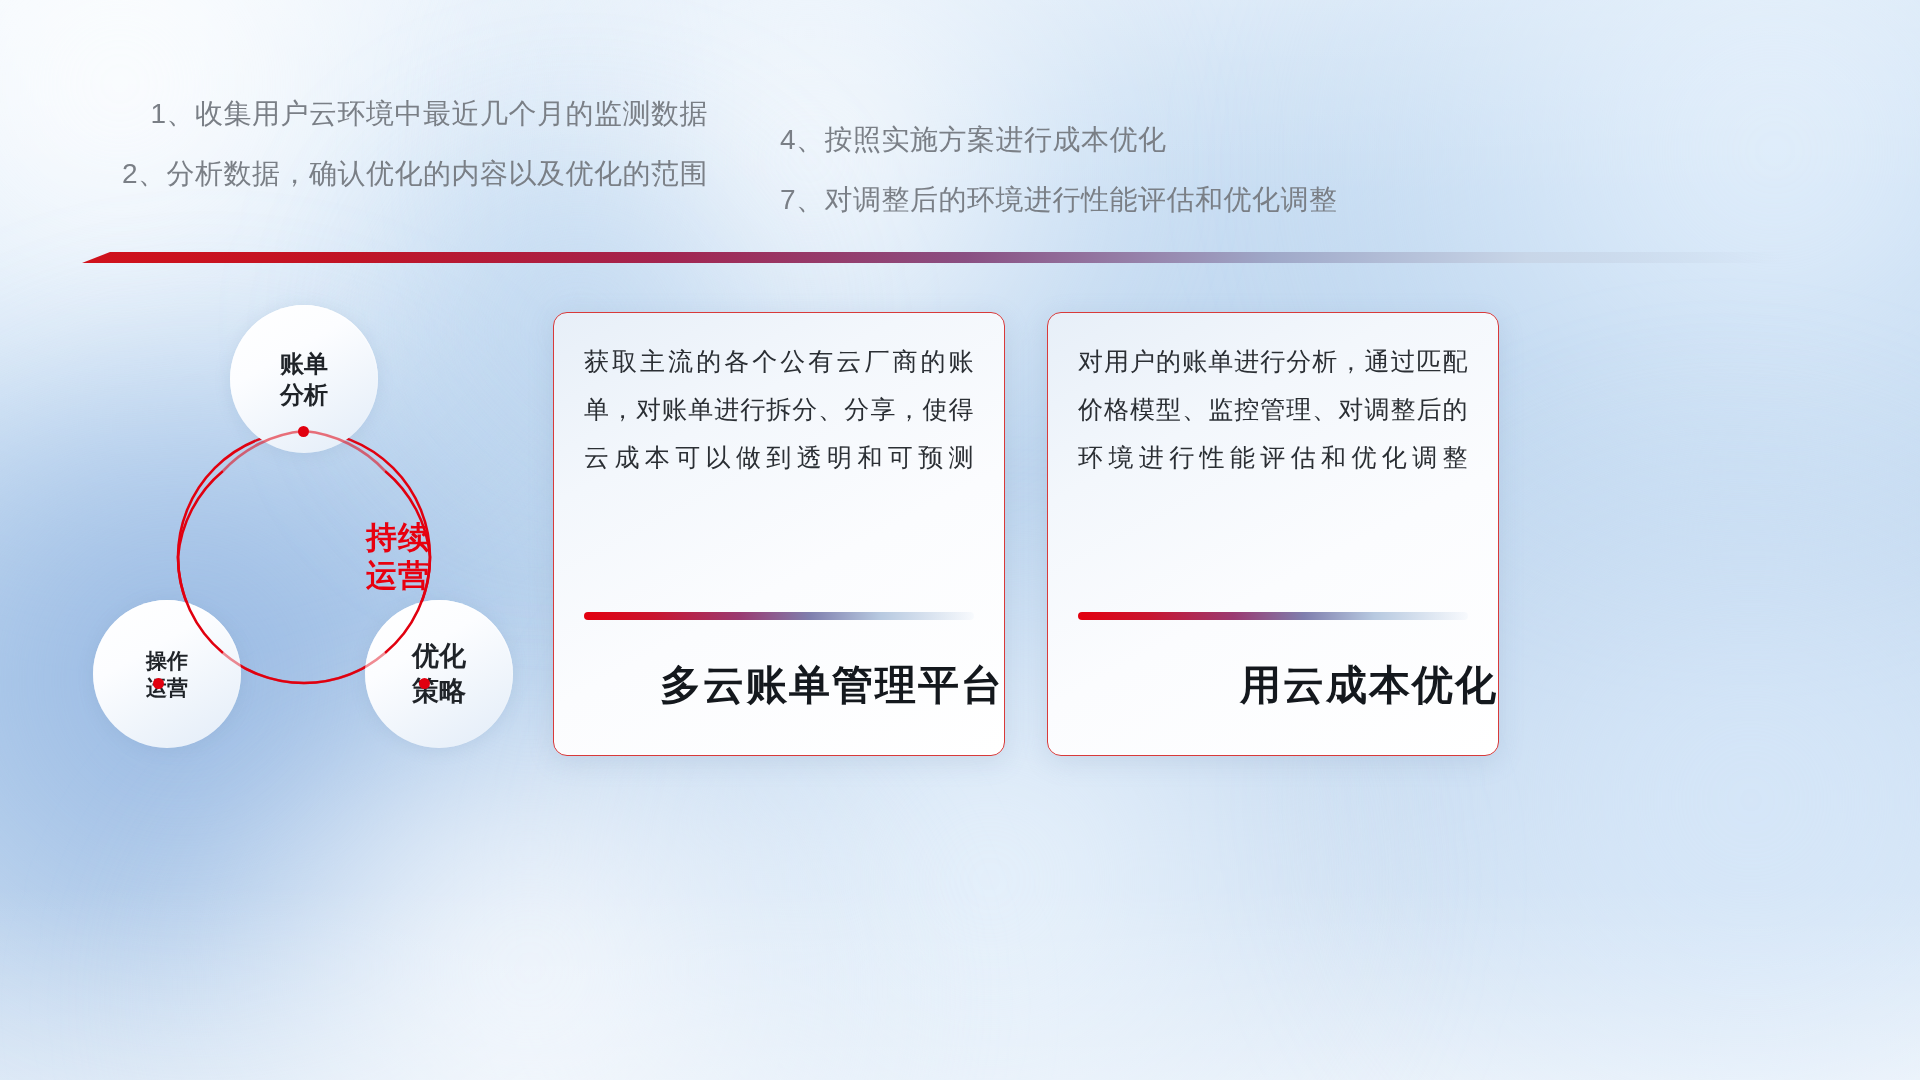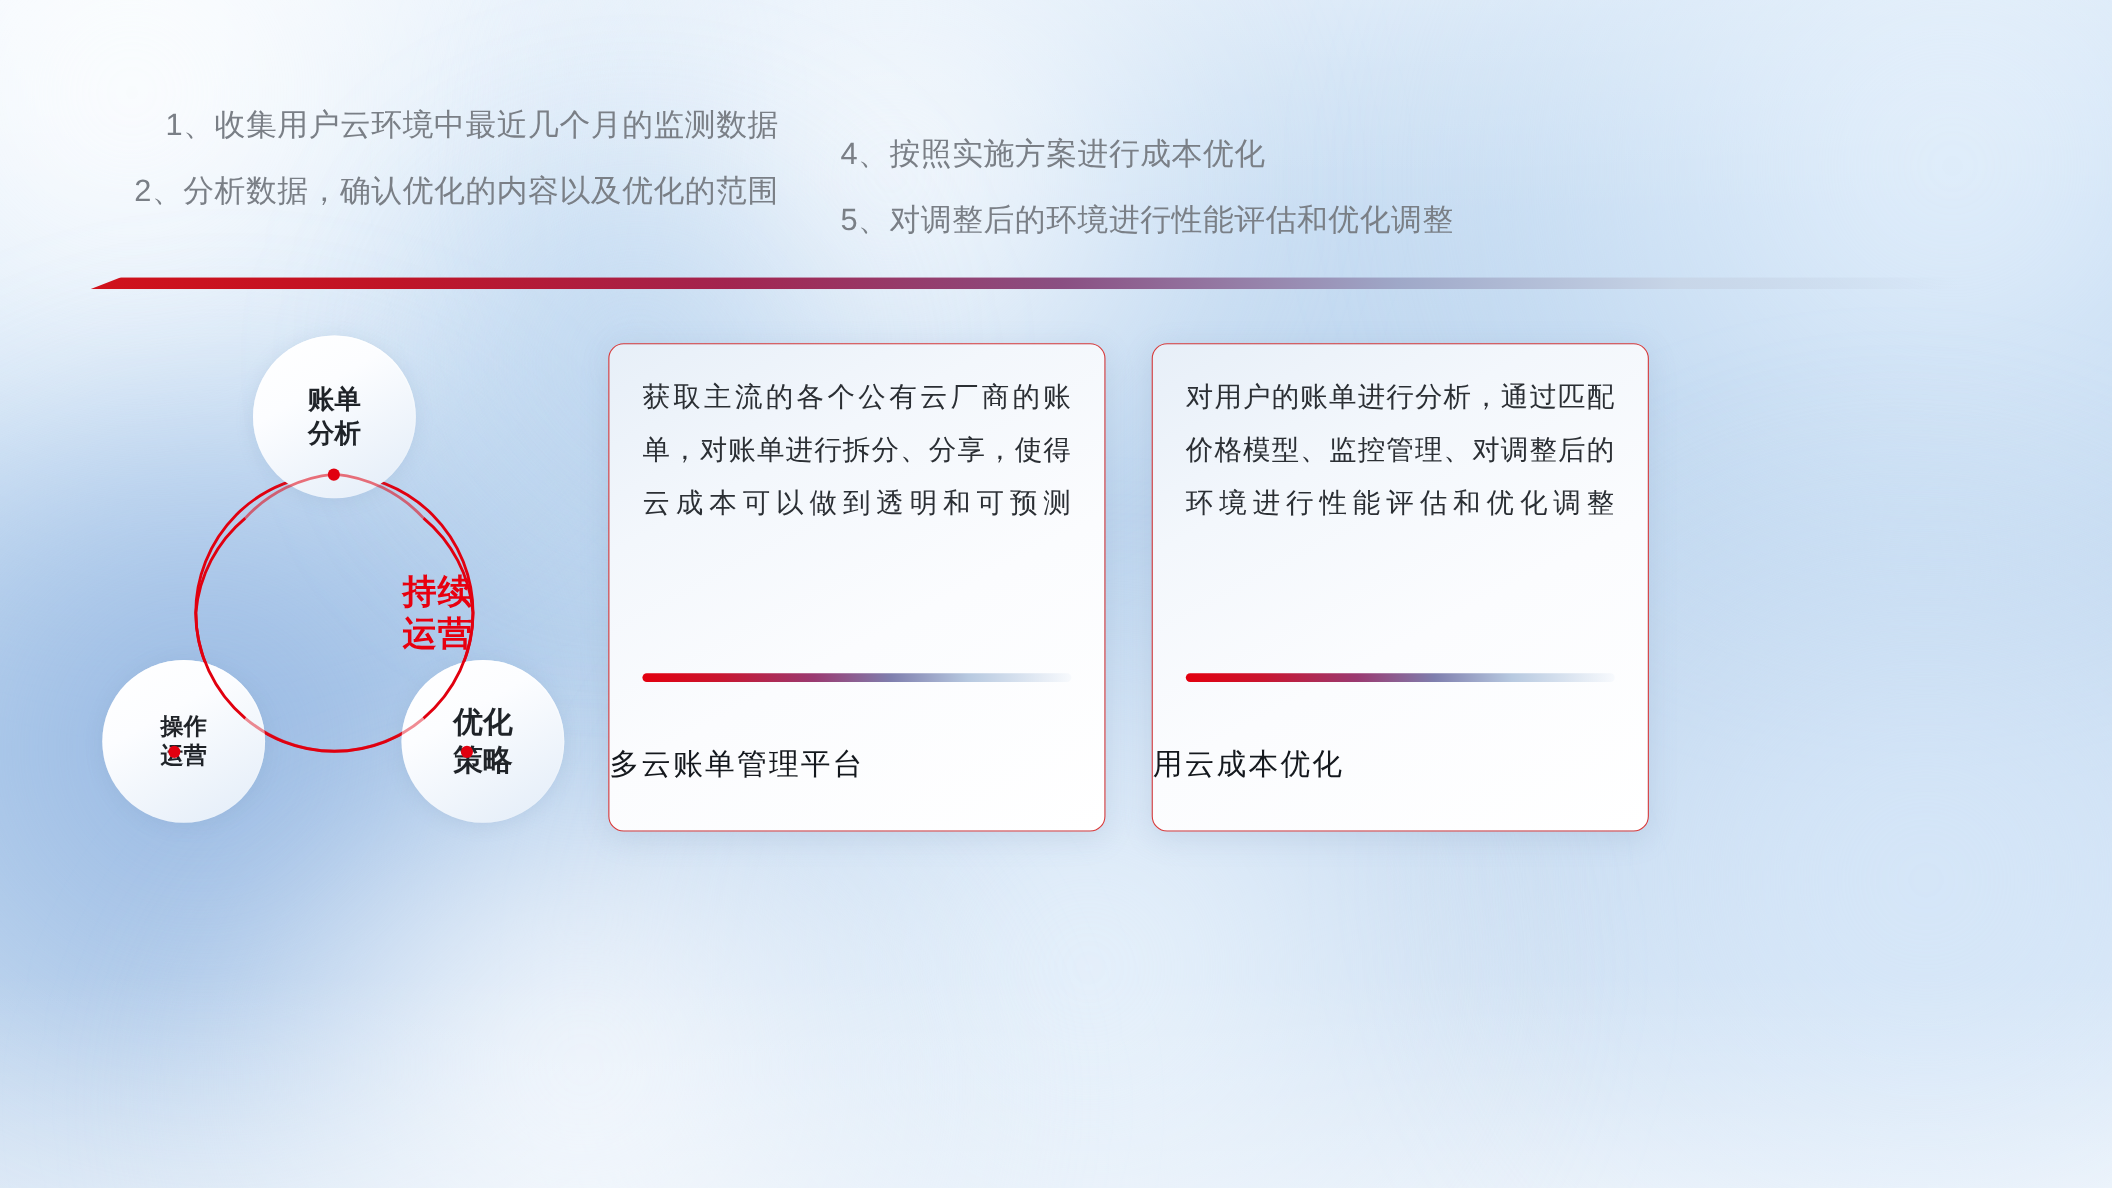--- a/index.html
+++ b/index.html
@@ -35,21 +35,21 @@
   .bl8 { left:300px; top:120px; width:560px; height:420px;
          background:radial-gradient(circle at 50% 50%,rgba(176,205,236,.55),rgba(176,205,236,0) 72%); }
   .vign { position:absolute; inset:0;
           background:linear-gradient(to bottom,rgba(255,255,255,.22),rgba(255,255,255,0) 18%,rgba(255,255,255,0) 82%,rgba(255,255,255,.30)); }
 
   
   .list { position:absolute; color:#7a7f86; font-size:28px; letter-spacing:.5px; }
   .list .li { line-height:1.0; white-space:nowrap; }
   #list-left  { left:122px; top:100px; }
   #list-left .li { margin-bottom:32px;text-align:right; }
-  #list-right { left:764px; top:126px; }
+  #list-right { left:780px; top:126px; }
   #list-right .li { margin-bottom:32px; }
 
   
   #divider {
     position:absolute; left:82px; top:252px; width:1700px; height:11px;
   }
   #divider .bar {
     position:absolute; left:0; top:0; width:100%; height:100%;
     background:linear-gradient(90deg,#d0111b 0%,#c01426 16%,#a3244f 34%,#8a4f82 52%,#9fa8c8 70%,#c8d6e8 85%,rgba(228,238,248,0) 100%);
     clip-path:polygon(28px 0,100% 0,100% 100%,0 100%);
@@ -98,21 +98,21 @@
   .card-body {
     font-size:25px; line-height:1.92; color:#2b2f34;
     letter-spacing:.5px; text-align:justify; text-align-last:justify;
   }
   .card-rule {
     position:absolute; left:30px; right:30px; bottom:135px; height:8px; border-radius:4px;
     background:linear-gradient(90deg,#e3000f 0%,#c9152f 18%,#9a3a71 40%,#7f7fae 58%,#b7c9e0 76%,rgba(232,240,249,.25) 100%);
   }
   .card-title {
     position:absolute; left:0; right:0; bottom:42px;
-    text-align:left; font-size:27px; font-weight:normal;
+    text-align:right; font-size:41px; font-weight:bold;
     color:#14181d; letter-spacing:2px;
   }
 </style>
 </head>
 <body>
 
 <div id="bg">
   <div class="bg-base"></div>
   <div class="bl bl1"></div>
   <div class="bl bl2"></div>
@@ -125,21 +125,21 @@
   <div class="vign"></div>
 </div>
 
 <div class="list" id="list-left">
   <div class="li">1、收集用户云环境中最近几个月的监测数据</div>
   <div class="li">2、分析数据，确认优化的内容以及优化的范围</div>
 </div>
 
 <div class="list" id="list-right">
   <div class="li">4、按照实施方案进行成本优化</div>
-  <div class="li">5、对调整后的环境进行性能评估和优化调整</div>
+  <div class="li">7、对调整后的环境进行性能评估和优化调整</div>
 </div>
 
 <div id="divider">
   <div class="bar"></div>
 </div>
 
 <div id="venn">
 
   <svg width="510" height="490" style="position:absolute;left:0;top:0;">
     <circle cx="229" cy="269" r="126" fill="none" stroke="#e1000f" stroke-width="2.6"></circle>

